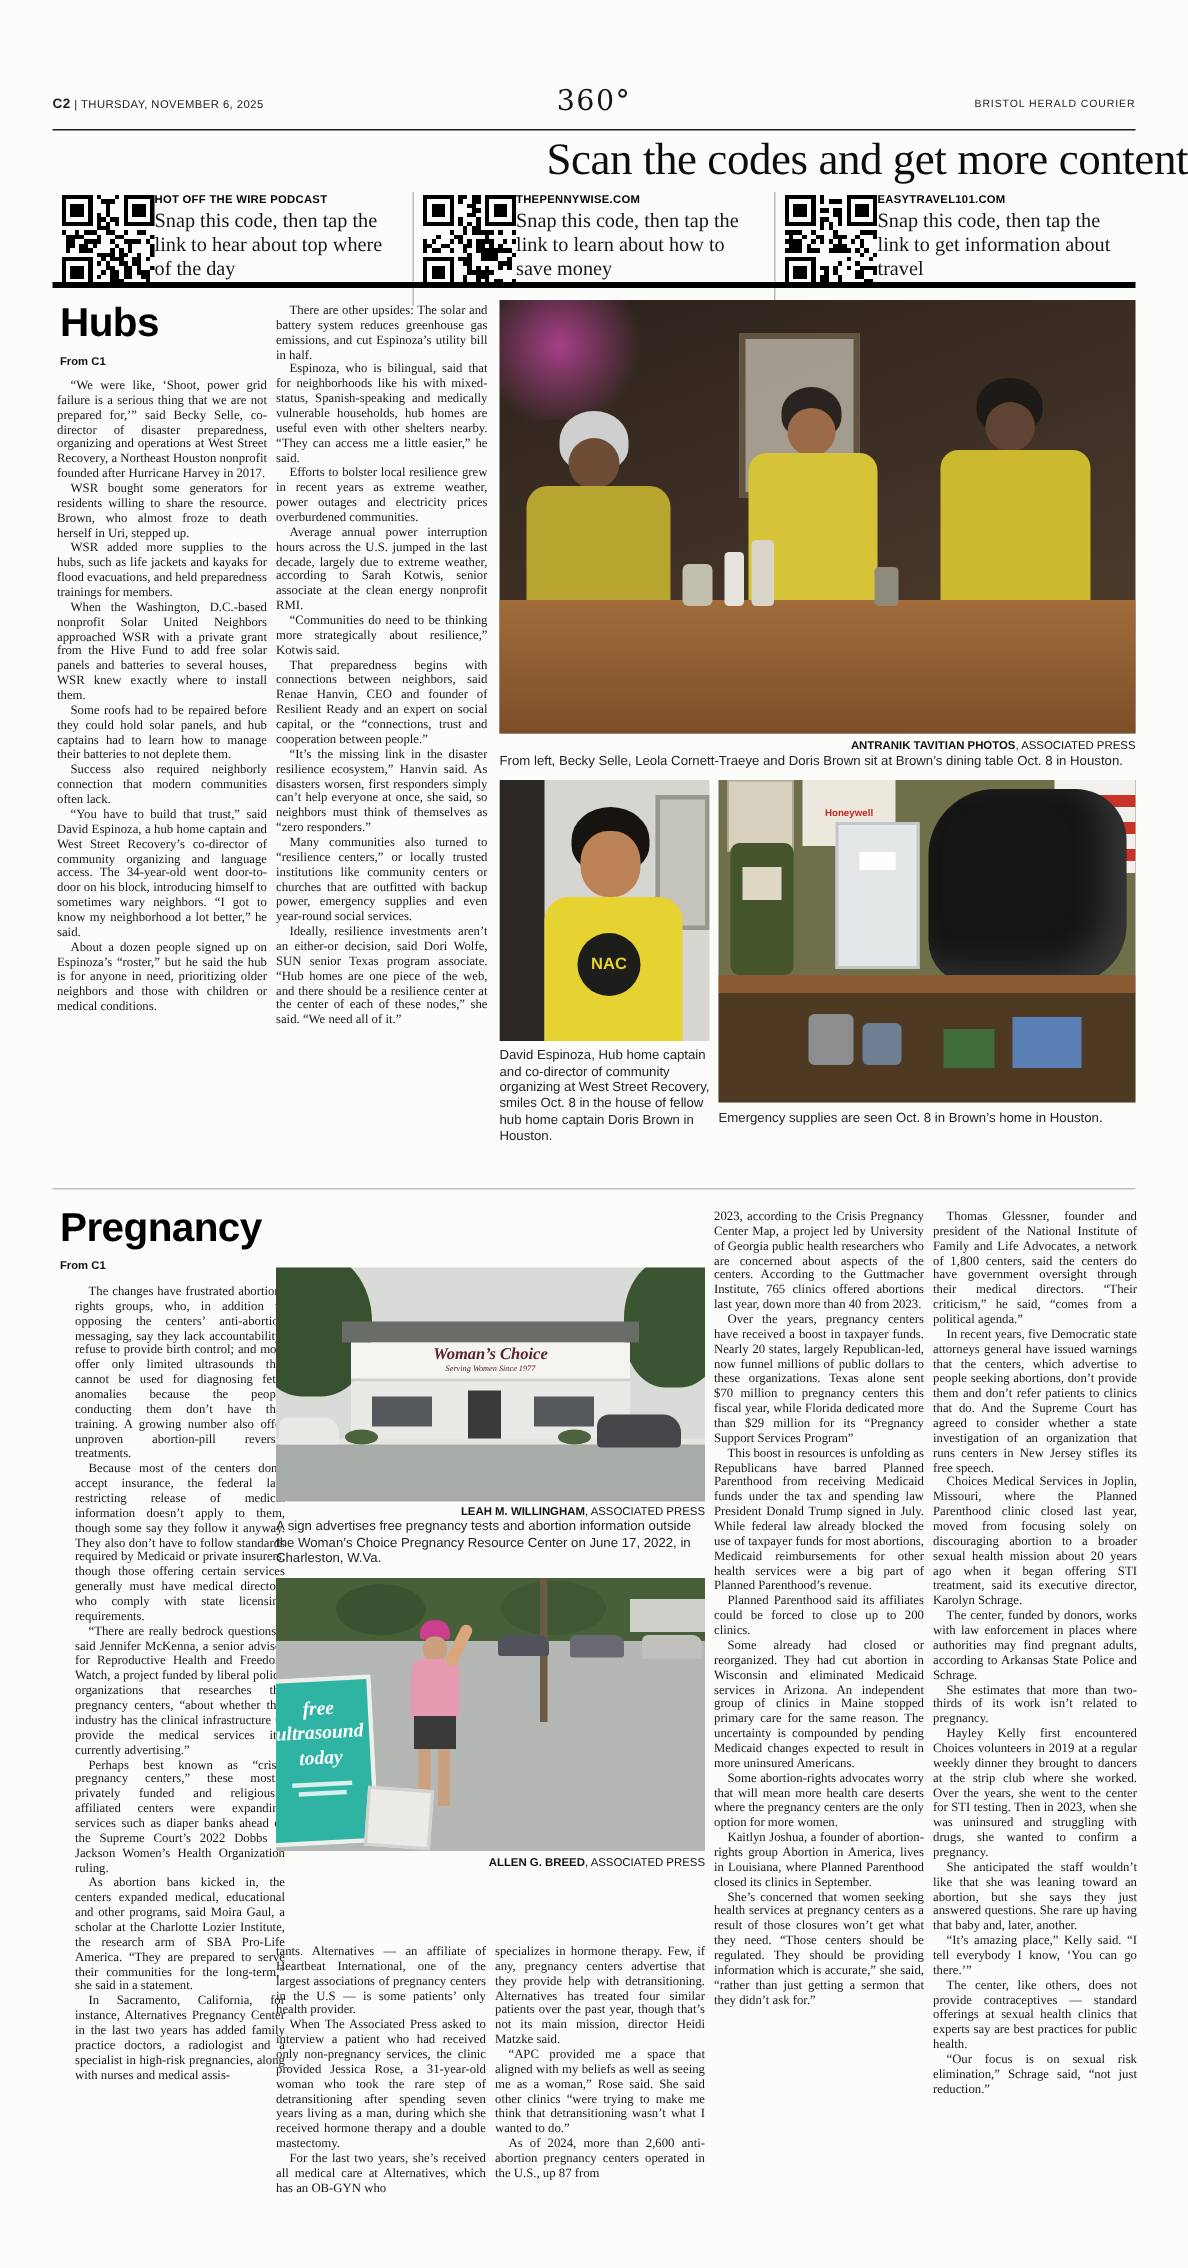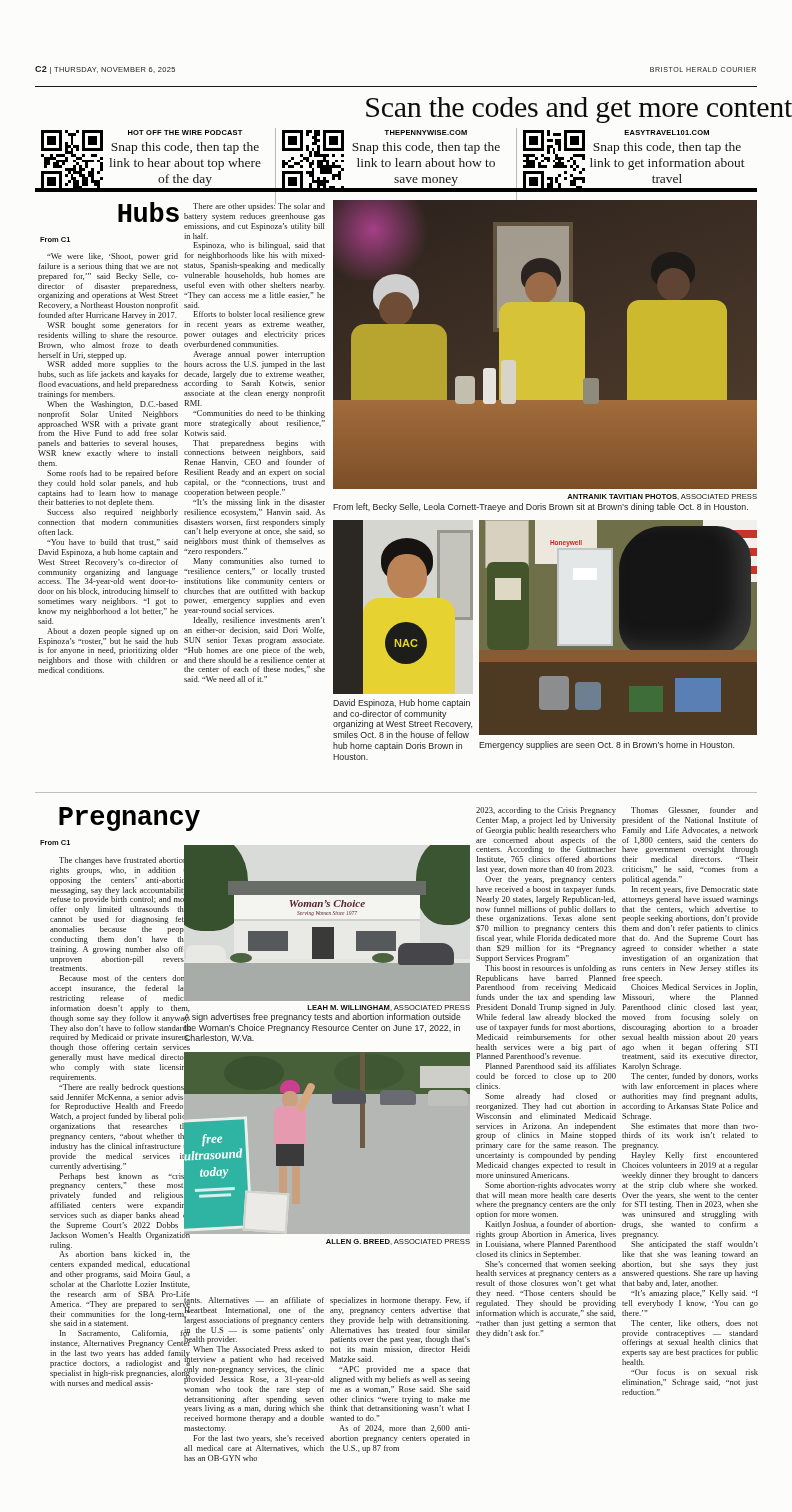--- a/index.html
+++ b/index.html
@@ -10,49 +10,50 @@
   
   .mh-left{left:35px;top:64px;font-family:"Liberation Sans",sans-serif;font-size:7.5px;letter-spacing:.3px;color:#222;}
   .mh-left b{font-size:9px;}
   .mh-center{left:0;right:0;top:56px;text-align:center;font-family:"DejaVu Serif",serif;font-size:19px;letter-spacing:1px;color:#161616;}
   .mh-right{right:35px;top:66px;font-family:"Liberation Sans",sans-serif;font-size:7px;letter-spacing:.6px;color:#222;}
   .mh-rule{left:35px;top:86px;width:722px;height:1px;background:#1a1a1a;}
 
   
   .qr-title{left:0;right:0;top:90px;text-align:right;font-family:"Liberation Serif",serif;font-size:30px;letter-spacing:-.3px;color:#0d0d0d;}
   .qr-row{left:35px;top:128px;width:722px;height:76px;display:flex;}
-  .qr-item{flex:1;display:flex;padding:0 8px 0 6px;text-align:center;}
+  .qr-item{flex:1;display:flex;padding:0 8px 0 6px;}
   .qr-item + .qr-item{border-left:1px solid #b9b9b9;}
   .qr-box{width:62px;height:62px;flex:none;margin-top:2px;}
   .kicker{font-family:"Liberation Sans",sans-serif;font-weight:700;font-size:7.5px;letter-spacing:.2px;margin-bottom:2px;color:#000;}
   .snap{font-family:"Liberation Serif",serif;font-size:13.5px;line-height:1.2;color:#161616;}
   .thick-rule{left:35px;top:188px;width:722px;height:4px;background:#000;}
 
   
-  .headline{font-family:Liberation Mono, monospace;font-weight:700;font-size:27px;letter-spacing:-.4px;color:#000;text-align:right;}
+  .headline{font-family:Liberation Sans, sans-serif;font-weight:700;font-size:27px;letter-spacing:-.4px;color:#000;}
   .fromline{font-family:"Liberation Sans",sans-serif;font-weight:700;font-size:7.5px;margin-top:5px;color:#111;}
   .body-col{font-family:"Liberation Serif",serif;font-size:8.5px;line-height:1.16;text-align:justify;color:#141414;overflow:hidden;}
   .body-col p.para{text-indent:9px;}
   .body-col p.para.noindent{text-indent:0;}
   .section-rule{left:35px;top:792px;width:722px;height:1px;background:#bfbfbf;}
 
   .photo{position:absolute;overflow:hidden;}
   .credit{position:absolute;font-family:"Liberation Sans",sans-serif;font-size:7.6px;text-align:right;color:#111;}
   .credit .cname{font-weight:700;}
   .caption{position:absolute;font-family:"Liberation Sans",sans-serif;font-size:8.8px;line-height:1.22;color:#222;}
 </style>
 </head>
 <body>
 
 <div class="page">
 
   <div class="abs mh-left">
     <b>C2</b>
     <span>| THURSDAY, NOVEMBER 6, 2025</span>
   </div>
+  <div class="abs mh-center">360°</div>
   <div class="abs mh-right">BRISTOL HERALD COURIER</div>
   <div class="abs mh-rule"></div>
 
   <div class="abs qr-title">Scan the codes and get more content</div>
   <div class="abs qr-row">
     <div class="qr-item">
       <div class="qr-box"><svg viewBox="0 0 21 21" width="100%" height="100%" shape-rendering="crispEdges" fill="#000">
             <rect x="0" y="0" width="1" height="1"></rect>
             <rect x="1" y="0" width="1" height="1"></rect>
             <rect x="2" y="0" width="1" height="1"></rect>

